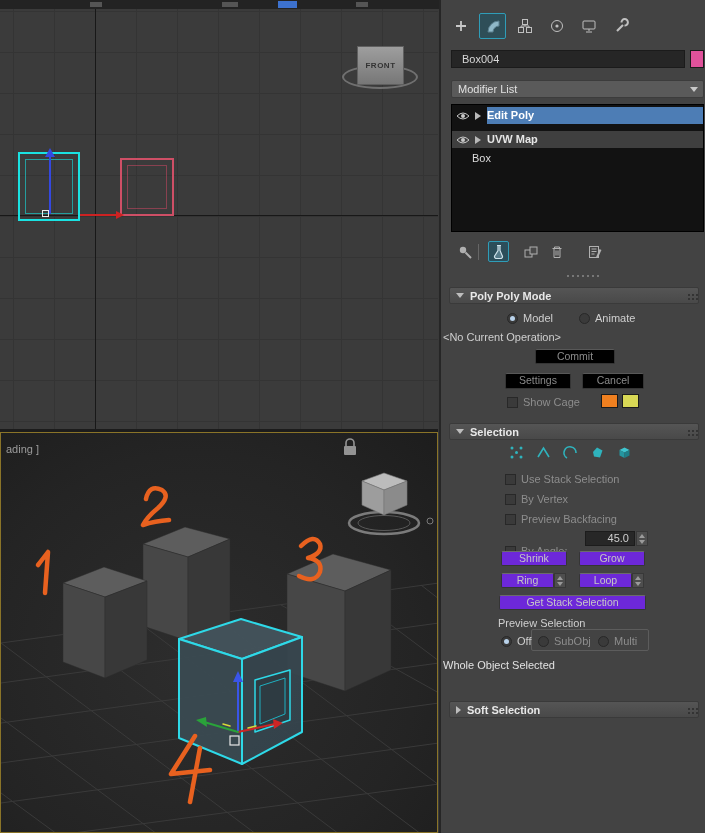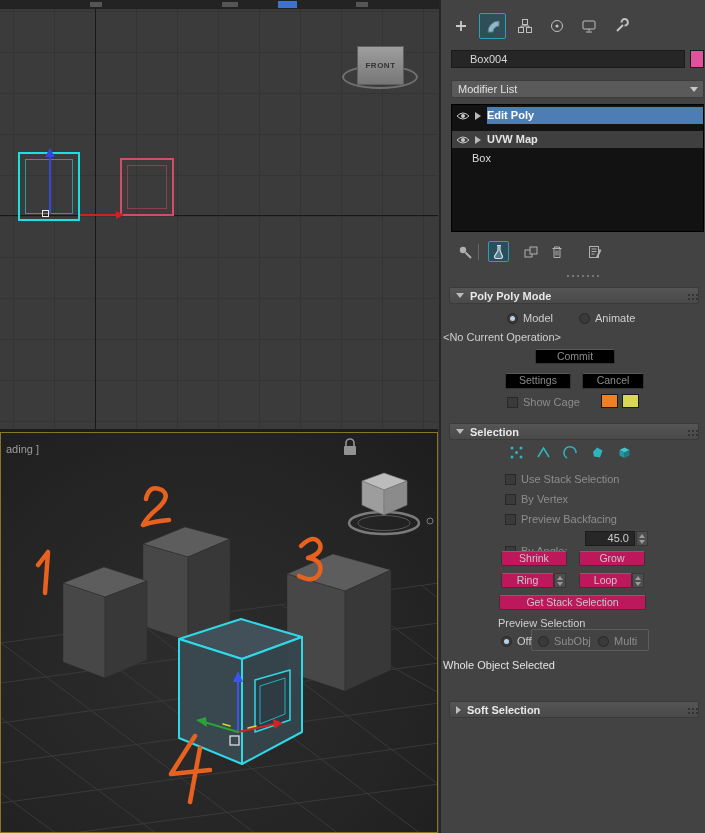--- a/index.html
+++ b/index.html
@@ -45,21 +45,21 @@
     border:1px solid #8a7428}
   .vp-label{position:absolute;left:5px;top:10px;color:#9c9c9c;z-index:3}
   .scene{position:absolute;left:0;top:0;z-index:2}
 
   
   .panel{position:absolute;left:439px;top:0;width:266px;height:833px;background:#434343;border-left:2px solid #262626}
   .tabs{position:absolute;left:6px;top:13px;display:flex;gap:5px}
   .tab{width:27px;height:26px;display:flex;align-items:center;justify-content:center;border:1px solid transparent;border-radius:2px}
   .tab.active{border-color:#2f9db8;background:#2e4e58}
   .field{position:absolute;background:#262626;border:1px solid #1b1b1b;color:#d8d8d8;
-    line-height:16px;padding-left:18px}
+    line-height:16px;padding-left:10px}
   .swatch{position:absolute;border:1px solid #1b1b1b}
   .ddl{position:absolute;left:10px;top:80px;width:253px;height:18px;background:#5a5a5a;
     border:1px solid #3c3c3c;border-radius:2px;color:#e0e0e0;line-height:16px;padding-left:6px}
   .ddl-arr{position:absolute;right:5px;top:6px;width:0;height:0;
     border-left:4px solid transparent;border-right:4px solid transparent;border-top:5px solid #c8c8c8}
   .stack{position:absolute;left:10px;top:104px;width:253px;height:128px;background:#121212;border:1px solid #000}
   .srow{position:absolute;left:0;right:0;height:17px;display:flex;align-items:center}
   .eye{margin-left:4px;display:flex}
   .arr-r2{margin-left:5px;width:0;height:0;border-top:4px solid transparent;border-bottom:4px solid transparent;border-left:6px solid #b8b8b8}
   .sband{flex:1;margin-left:6px;font-weight:bold;color:#e6e6e6;line-height:17px;}
@@ -76,21 +76,21 @@
   .arr-d{margin-left:6px;width:0;height:0;border-left:4px solid transparent;border-right:4px solid transparent;border-top:5px solid #bdbdbd}
   .arr-r{margin-left:6px;width:0;height:0;border-top:4px solid transparent;border-bottom:4px solid transparent;border-left:5px solid #bdbdbd}
   .grip{position:absolute;right:8px;top:6px;width:2px;height:2px;background:#333;
     box-shadow:4px 0 #333,8px 0 #333,0 4px #333,4px 4px #333,8px 4px #333}
   .hrow{position:absolute;display:flex;align-items:center;gap:5px;height:14px}
   .lbl{color:#cfcfcf;white-space:nowrap}
   .lbl.d{color:#8d8d8d}
   .cb{width:11px;height:11px;background:#3a3a3a;border:1px solid #282828;flex:0 0 auto}
   .radio{width:11px;height:11px;border-radius:50%;background:#3a3a3a;border:1px solid #282828;flex:0 0 auto;position:relative}
   .radio.sel::after{content:"";position:absolute;left:2px;top:2px;width:5px;height:5px;border-radius:50%;background:#b9d2ea}
-  .btn{position:absolute;height:15px;background:#be185d;border:1px solid #353535;border-top-color:#6b6b6b;
+  .btn{position:absolute;height:15px;background:#6d28d9;border:1px solid #353535;border-top-color:#6b6b6b;
     border-radius:2px;color:#c6c6c6;font-size:10.5px;text-align:center;line-height:13px}
   .btn.dis{color:#8b8b8b;background:#000000;border-top-color:#585858}
   .ctext{position:absolute;left:2px;width:253px;color:#cfcfcf}
   .spin{position:absolute;width:12px;height:15px;background:#4e4e4e;border:1px solid #383838;
     display:flex;flex-direction:column;align-items:center;justify-content:center;gap:2px}
   .tu{width:0;height:0;border-left:3px solid transparent;border-right:3px solid transparent;border-bottom:4px solid #9a9a9a}
   .td{width:0;height:0;border-left:3px solid transparent;border-right:3px solid transparent;border-top:4px solid #9a9a9a}
   .valfield{position:absolute;height:15px;background:#272727;border:1px solid #1c1c1c;color:#cfcfcf;
     text-align:right;padding-right:5px;line-height:13px}
   .groupbox{position:absolute;border:1px solid #5c5c5c;border-radius:2px}

